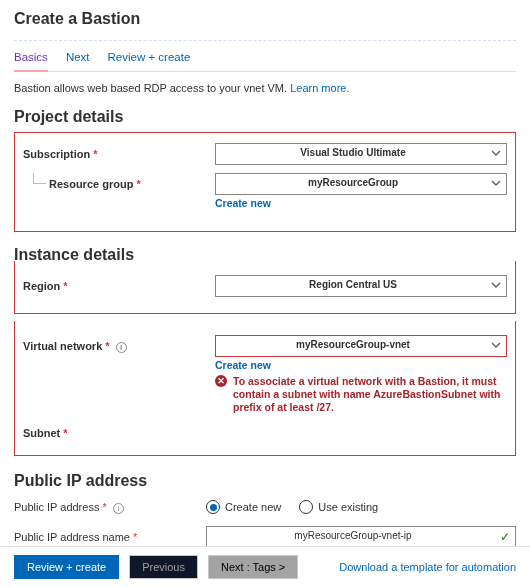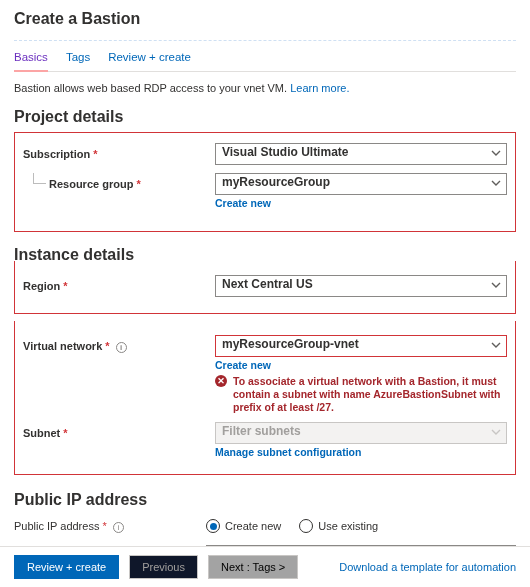--- a/index.html
+++ b/index.html
@@ -14,23 +14,23 @@
   .link { color:#0067b8; cursor:pointer; }
   .sect-title { font-size:16px; font-weight:600; margin: 8px 0 6px 0; }
   .row { display:flex; align-items:flex-start; margin: 4px 0 8px 0; }
   .labelcol { width: 192px; min-width:192px; font-size:11px; padding-top:5px; }
   .indented { padding-left: 26px; position:relative; }
   .indented::before { content:""; position:absolute; left:10px; top:0; width:12px; height:10px; border-left:1px solid #bcbcbc; border-bottom:1px solid #bcbcbc; }
   .req { color:#d13438; }
   .fieldcol { flex:1; }
   .hlbox { border:1.5px solid #d13438; padding: 6px 8px 8px 8px; margin-bottom:16px;font-weight:bold; }
   .select, .text, .disabledsel {
-    width:100%; border:1px solid #8a8886; height:22px; font-size:12px;
+    width:100%; border:1px solid #8a8886; height:22px; font-size:10px;
     padding:0 22px 4px 6px; background:#fff; color:#323130; position:relative;
-    display:flex; align-items:center;
+    display:flex; align-items:center;justify-content:center;
   }
   .select.purple { border-color:#7b4ec8; }
   .select.red { border-color:#d13438; }
   .disabledsel { background:#f3f2f1; color:#a19f9d; border-color:#c8c6c4; }
   .wrap { position:relative; }
   .chev { position:absolute; right:6px; top:5px; width:10px; height:10px; pointer-events:none; }
   .chev svg { width:10px; height:10px; display:block; }
   .checkmk { position:absolute; right:22px; top:4px; color:#107c10; font-size:12px; }
   .sublink { font-size:10.5px; color:#0067b8; margin-top:2px; cursor:pointer; }
   .err { display:flex; gap:6px; color:#a4262c; font-size:10.5px; margin-top:4px; line-height:1.25; }
@@ -51,21 +51,21 @@
 </style>
 </head>
 <body>
 
 <div class="page">
   <h1>Create a Bastion</h1>
   <div class="rule"></div>
 
   <div class="tabs">
     <div class="tab active">Basics</div>
-    <div class="tab">Tags</div>
+    <div class="tab">Next</div>
     <div class="tab">Review + create</div>
   </div>
 
   <p class="intro">
     <span>Bastion allows web based RDP access to your vnet VM.  </span>
     <span class="link">Learn more.</span>
   </p>
 
   <div class="sect-title">Project details</div>
 
@@ -114,21 +114,21 @@
 
   <div class="hlbox" style="border-top:none;margin-top:-9px;padding-top:10px;">
 
 
     <div class="row">
       <div class="labelcol">
         <span>Region</span> <span class="req">*</span>
       </div>
       <div class="fieldcol wrap">
         <div class="select">
-            <span>Next Central US</span>
+            <span>Region Central US</span>
           </div>
         <span class="chev">
             <svg viewBox="0 0 10 10">
               <path d="M1 3 L5 7 L9 3" stroke="#605e5c" fill="none" stroke-width="1.4"></path>
             </svg>
           </span>
       </div>
     </div>
   </div>
 
@@ -156,33 +156,20 @@
           <span class="err-ico">✕</span>
           <span>To associate a virtual network with a Bastion, it must contain a subnet with name AzureBastionSubnet with prefix of at least /27.</span>
         </div>
       </div>
     </div>
 
     <div class="row">
       <div class="labelcol">
         <span>Subnet</span> <span class="req">*</span>
       </div>
-      <div class="fieldcol">
-        <div class="wrap">
-          <div class="disabledsel">
-              <span>Filter subnets</span>
-            </div>
-          <span class="chev">
-              <svg viewBox="0 0 10 10">
-                <path d="M1 3 L5 7 L9 3" stroke="#c8c6c4" fill="none" stroke-width="1.4"></path>
-              </svg>
-            </span>
-        </div>
-        <div class="sublink">Manage subnet configuration</div>
-      </div>
     </div>
   </div>
 
   <div class="sect-title">Public IP address</div>
 
   <div class="row">
     <div class="labelcol">
       <span>Public IP address</span> <span class="req">*</span>
       <span class="info-ico">i</span>
     </div>

